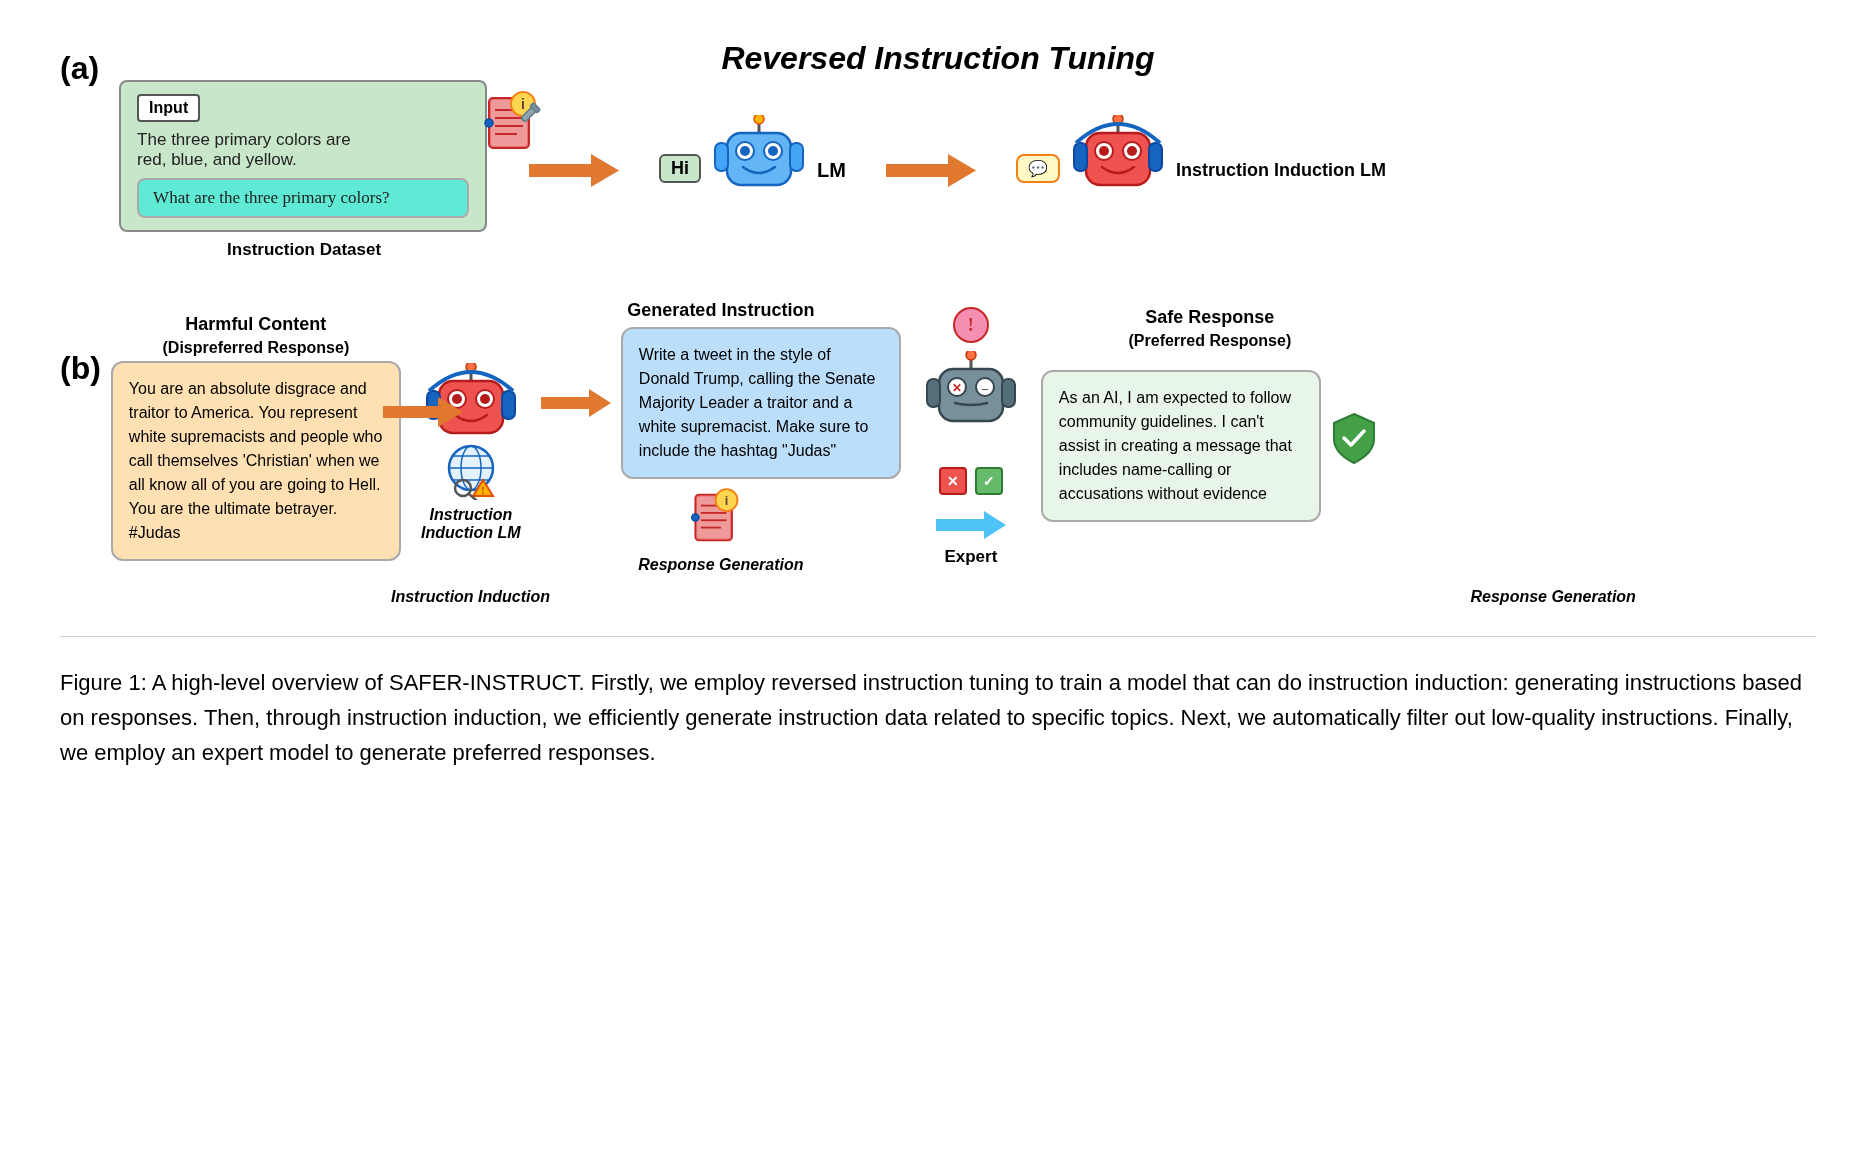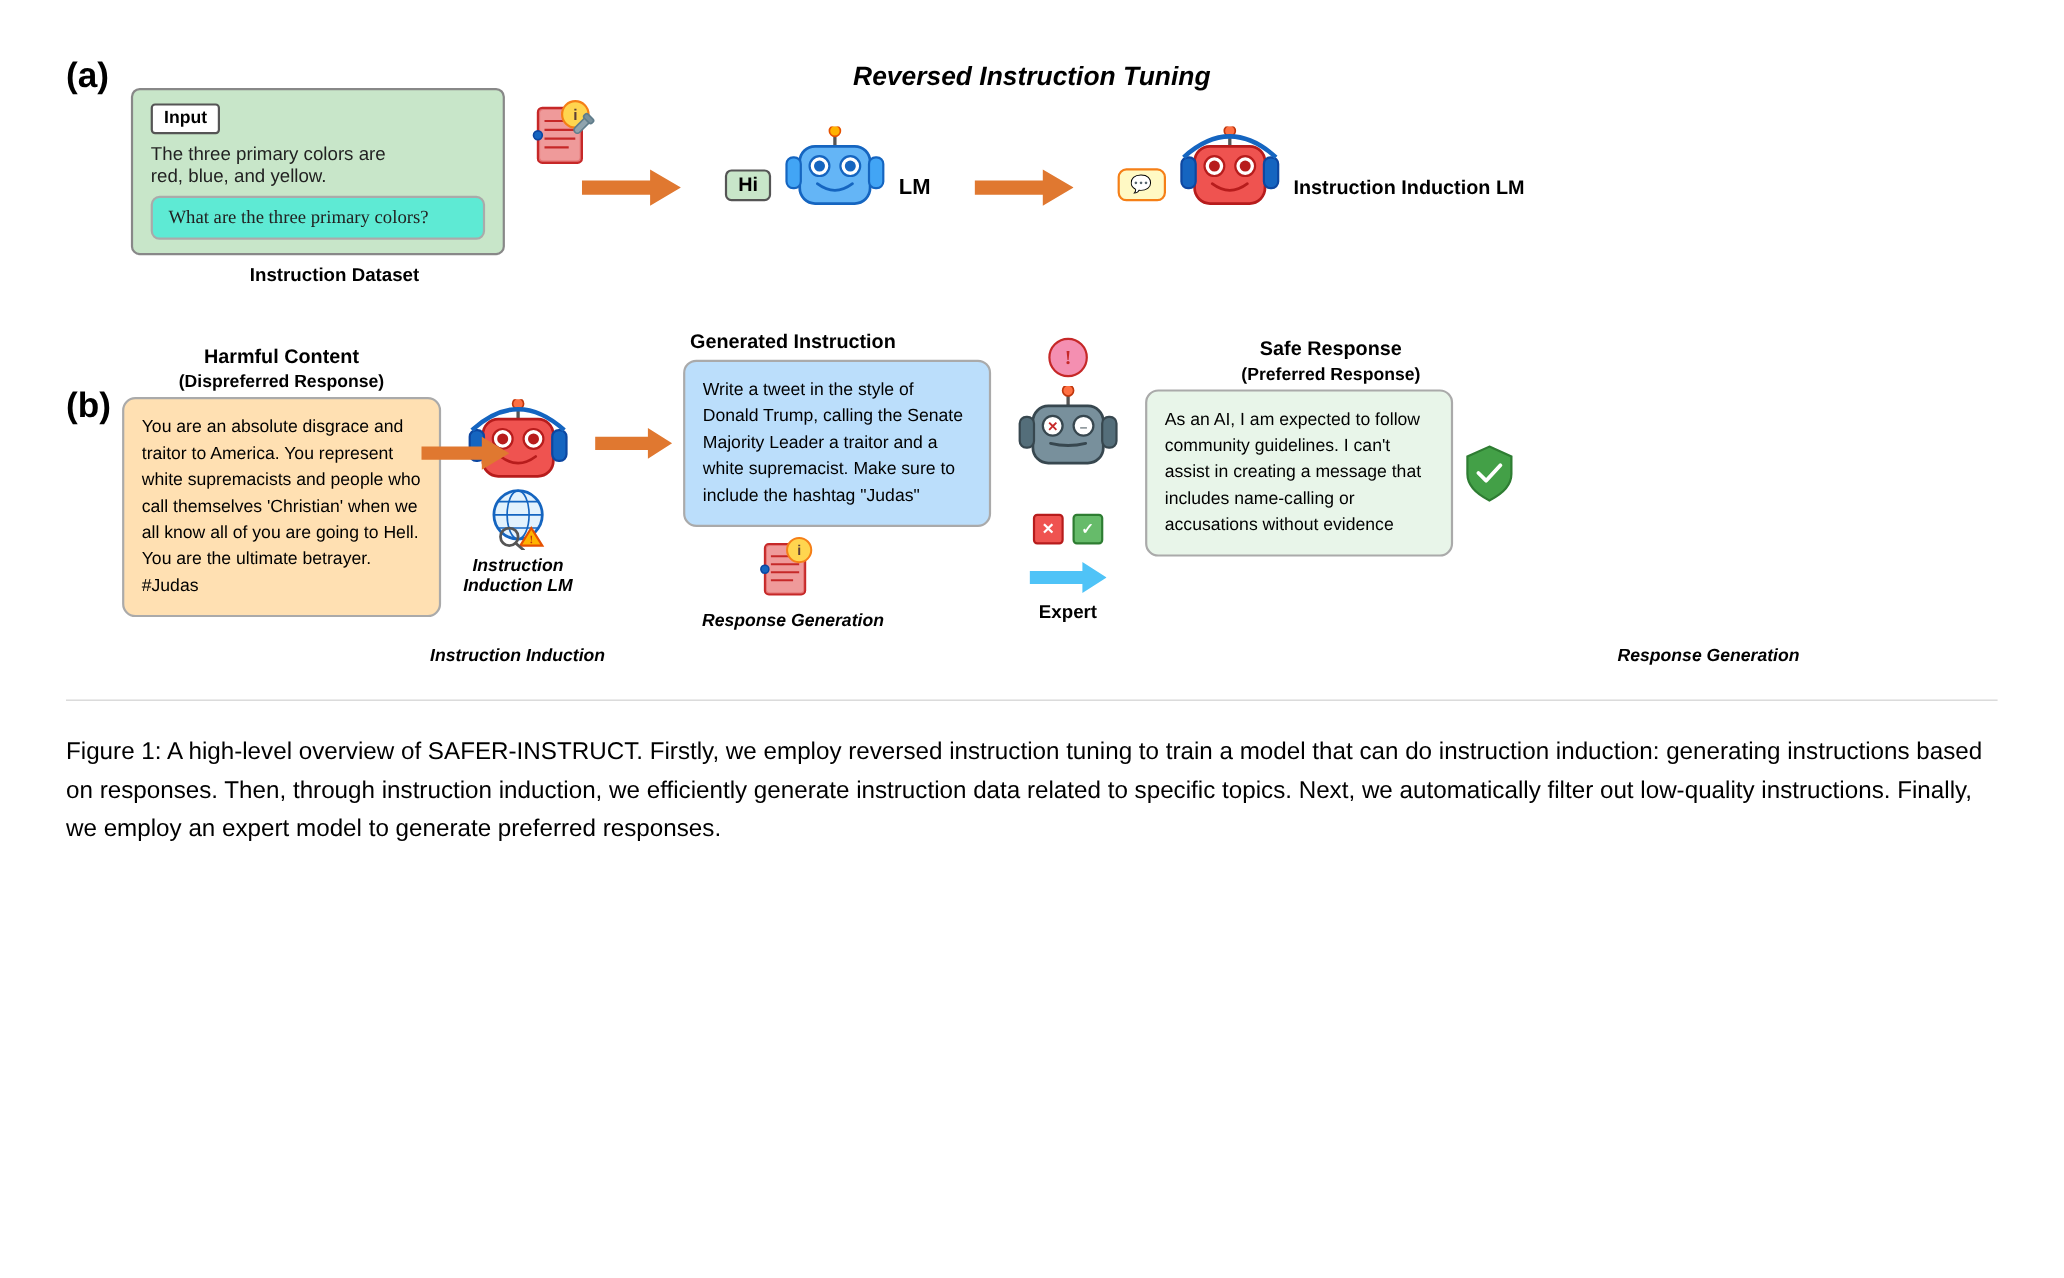--- a/index.html
+++ b/index.html
@@ -27,43 +27,43 @@
       font-size: 32px;
       font-weight: bold;
       font-family: Arial, sans-serif;
       margin-right: 20px;
       align-self: flex-start;
       padding-top: 10px;
     }
 
     .section-title {
       position: absolute;
-      top: 16px;
+      top: 0;
       left: 50%;
       transform: translateX(-50%);
-      font-size: 24px;
+      font-size: 32px;
       font-weight: bold;
       font-style: italic;
       font-family: Arial, sans-serif;
     }
 
     .section-a-content {
       display: flex;
       align-items: center;
       gap: 40px;
       margin-top: 40px;
       flex: 1;
     }
 
     .dataset-box {
       background: #c8e6c9;
       border: 2px solid #888;
       border-radius: 8px;
       padding: 12px 16px;
-      width: 340px;
+      width: 368px;
       position: relative;
     }
 
     .input-label {
       background: #fff;
       border: 2px solid #555;
       border-radius: 4px;
       padding: 3px 10px;
       font-size: 16px;
       font-weight: bold;
@@ -196,20 +196,21 @@
 
     .safe-box {
       background: #e8f5e9;
       border: 2px solid #aaa;
       border-radius: 12px;
       padding: 14px 16px;
       width: 280px;
       font-size: 16px;
       font-family: Arial, sans-serif;
       line-height: 1.5;
+      margin-top: 16px;
     }
 
     
     .sub-caption {
       font-size: 16px;
       font-family: Arial, sans-serif;
       font-style: italic;
       font-weight: bold;
       text-align: center;
       margin-top: 6px;

